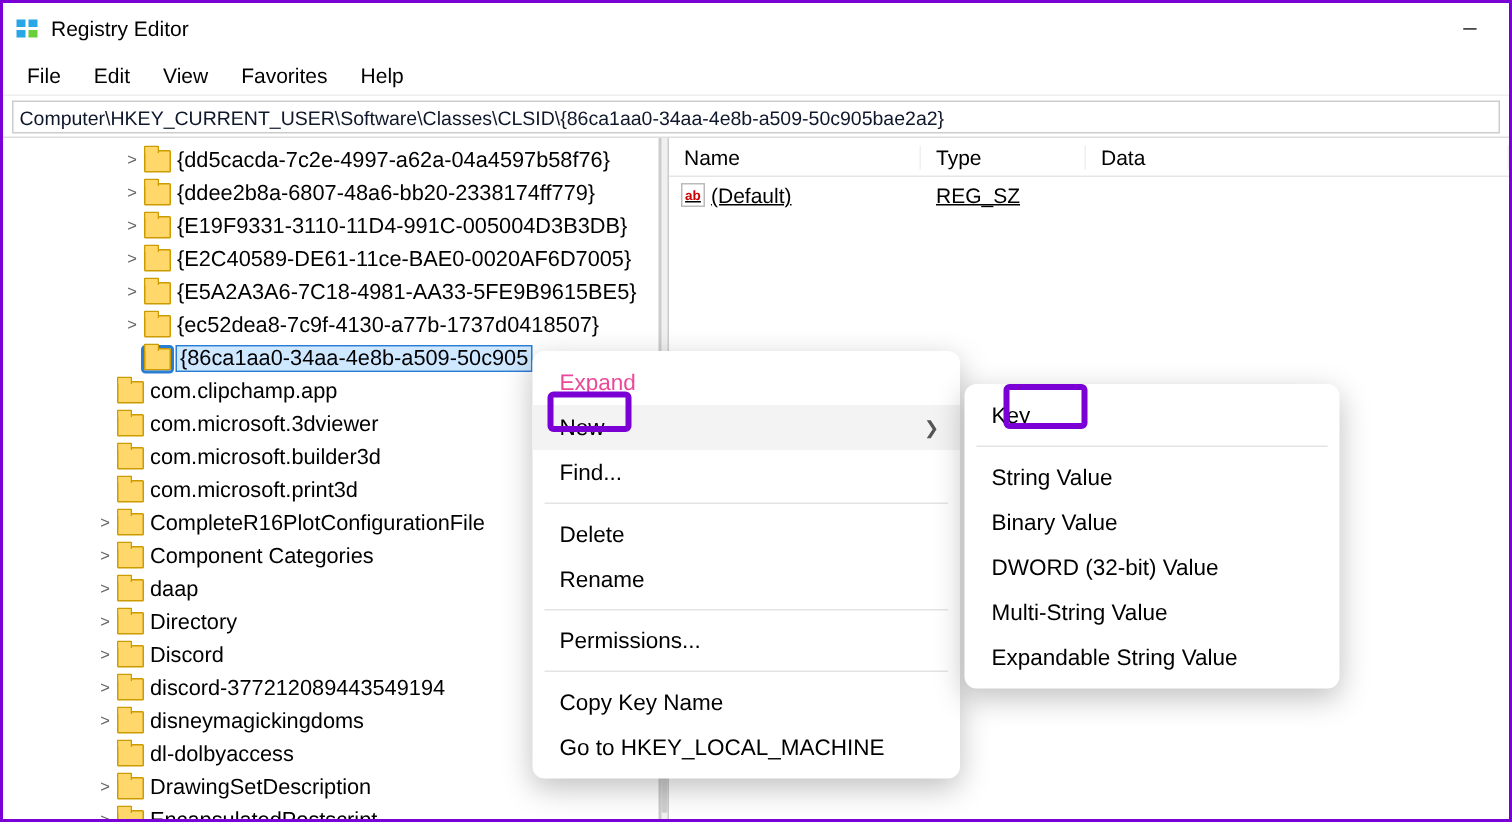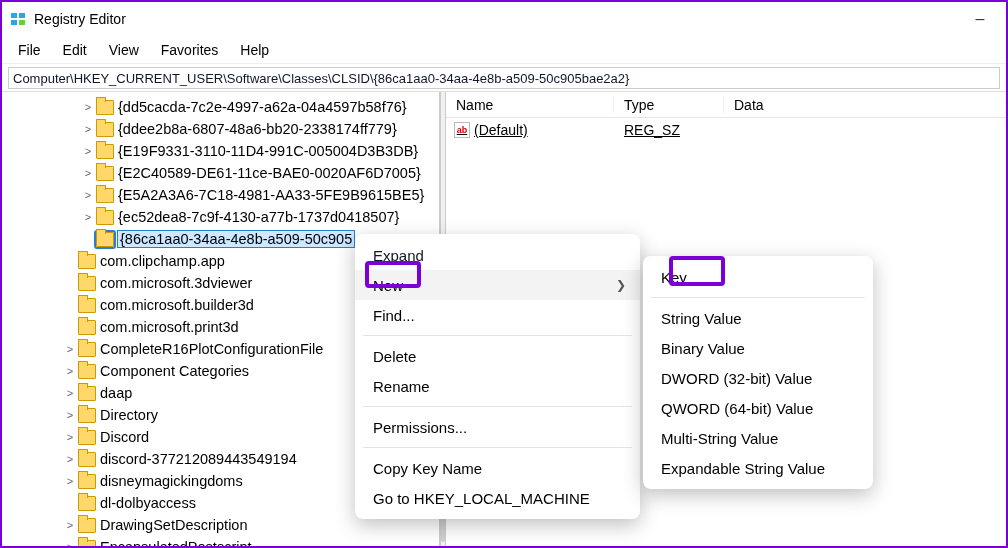--- a/index.html
+++ b/index.html
@@ -25,21 +25,21 @@
   .vsplit { width:6px; background:#f0f0f0; border-left:1px solid #ccc; border-right:1px solid #ccc; position: relative; }
   .vthumb { position:absolute; top:420px; width:100%; height:30px; background:#cfcfcf; border-radius:3px;}
   .list { flex:1; position: relative; }
   .list .hdr { display:flex; border-bottom:1px solid #e5e5e5; height:26px; align-items:center; font-size:14px; }
   .list .hdr div { padding:0 10px; border-right:1px solid #f0f0f0; }
   .list .row { display:flex; align-items:center; height:24px; font-size:14px;text-decoration:underline; }
   .list .row .c-name { display:flex; align-items:center; gap:4px; padding-left:8px; width:168px; }
   .abicon { width:16px; height:16px; display:inline-flex; align-items:center; justify-content:center; border:1px solid #bbb; font-size:9px; color:#c00; font-weight:bold; background:#fff; }
   .ctx { position:absolute; background:#fff; border-radius:8px; box-shadow:0 6px 20px rgba(0,0,0,.25); padding:6px 0; font-size:15px; }
   .ctx .row { height:30px; display:flex; align-items:center; padding:0 18px; white-space:nowrap; position:relative; }
-  .ctx .row.disabled { color:#0f172a; }
+  .ctx .row.disabled { color:#ec4899; }
   .ctx .row.hover { background:#f3f3f3; }
   .ctx .row .sub { position:absolute; right:14px; font-size:12px; color:#555; }
   .ctx .sep { height:1px; background:#e4e4e4; margin:5px 8px; }
   .hl { position:absolute; border:4px solid #7a00d6; border-radius:4px; pointer-events:none; }
   .c-type { width:110px; padding:0 10px; }
   .c-data { flex:1; padding:0 10px; }
 </style>
 </head>
 <body>
 
@@ -207,27 +207,26 @@
     <div class="sep"></div>
     <div class="row">Delete</div>
     <div class="row">Rename</div>
     <div class="sep"></div>
     <div class="row">Permissions...</div>
     <div class="sep"></div>
     <div class="row">Copy Key Name</div>
     <div class="row">Go to HKEY_LOCAL_MACHINE</div>
   </div>
 
-  <div class="ctx" style="left:641px; top:254px; width:230px">
+  <div class="ctx" style="left:641px; top:254px; width:250px">
     <div class="row">Key</div>
     <div class="sep"></div>
     <div class="row">String Value</div>
     <div class="row">Binary Value</div>
     <div class="row">DWORD (32-bit) Value</div>
-    <div class="row">QWORD (64-bit) Value</div>
     <div class="row">Multi-String Value</div>
     <div class="row">Expandable String Value</div>
   </div>
 
   <div class="hl" style="left:363px; top:259px; width:56px; height:27px"></div>
   <div class="hl" style="left:667px; top:254px; width:56px; height:30px"></div>
 
 </div>
 
 </body></html>

